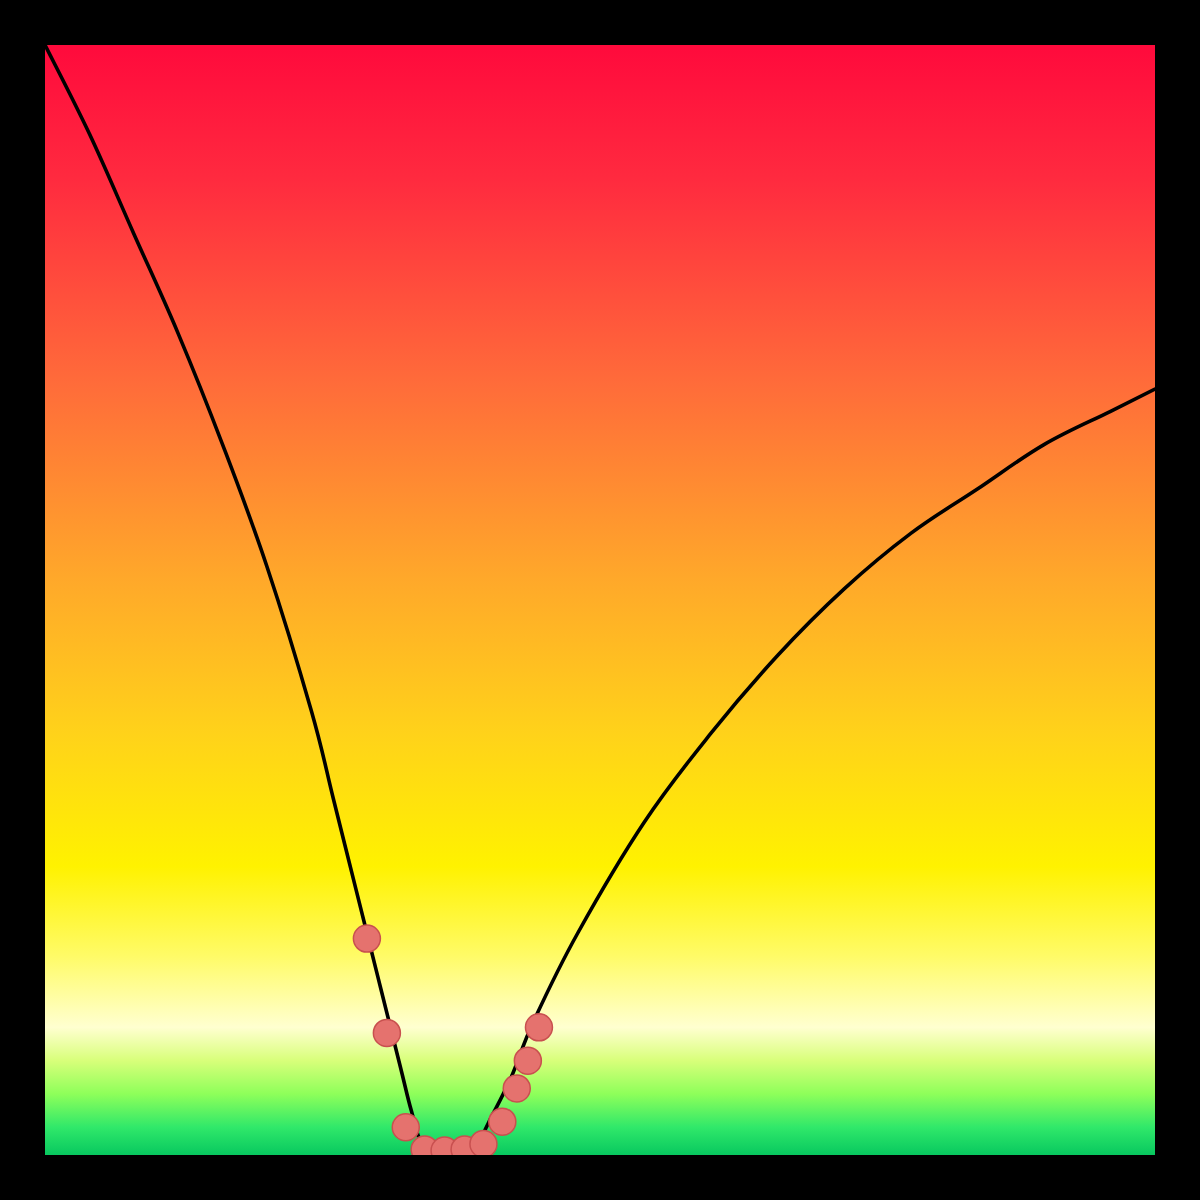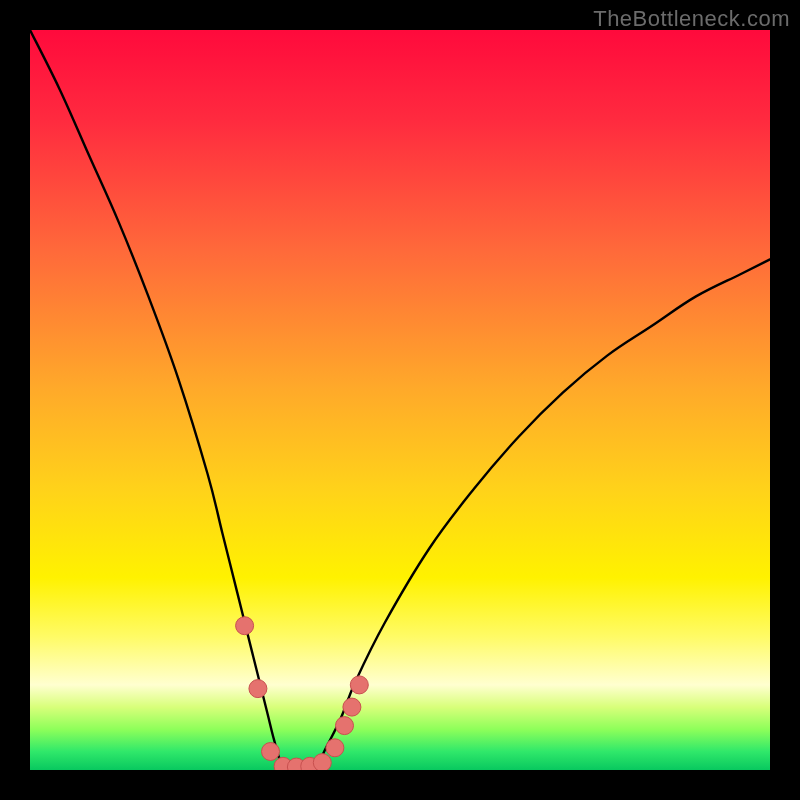--- a/index.html
+++ b/index.html
@@ -73,14 +73,13 @@
         <circle cx="296.40" cy="767.04" r="9" fill="#e5726e" stroke="#c8504f" stroke-width="1"></circle>
         <circle cx="309.72" cy="766.30" r="9" fill="#e5726e" stroke="#c8504f" stroke-width="1"></circle>
         <circle cx="322.30" cy="762.60" r="9" fill="#e5726e" stroke="#c8504f" stroke-width="1"></circle>
         <circle cx="334.88" cy="747.80" r="9" fill="#e5726e" stroke="#c8504f" stroke-width="1"></circle>
         <circle cx="344.50" cy="725.60" r="9" fill="#e5726e" stroke="#c8504f" stroke-width="1"></circle>
         <circle cx="351.90" cy="707.10" r="9" fill="#e5726e" stroke="#c8504f" stroke-width="1"></circle>
         <circle cx="359.30" cy="684.90" r="9" fill="#e5726e" stroke="#c8504f" stroke-width="1"></circle>
       </g>
   </svg>
 
-  <div class="watermark">TheBottleneck.com</div>
 </div>
 
 </body></html>

